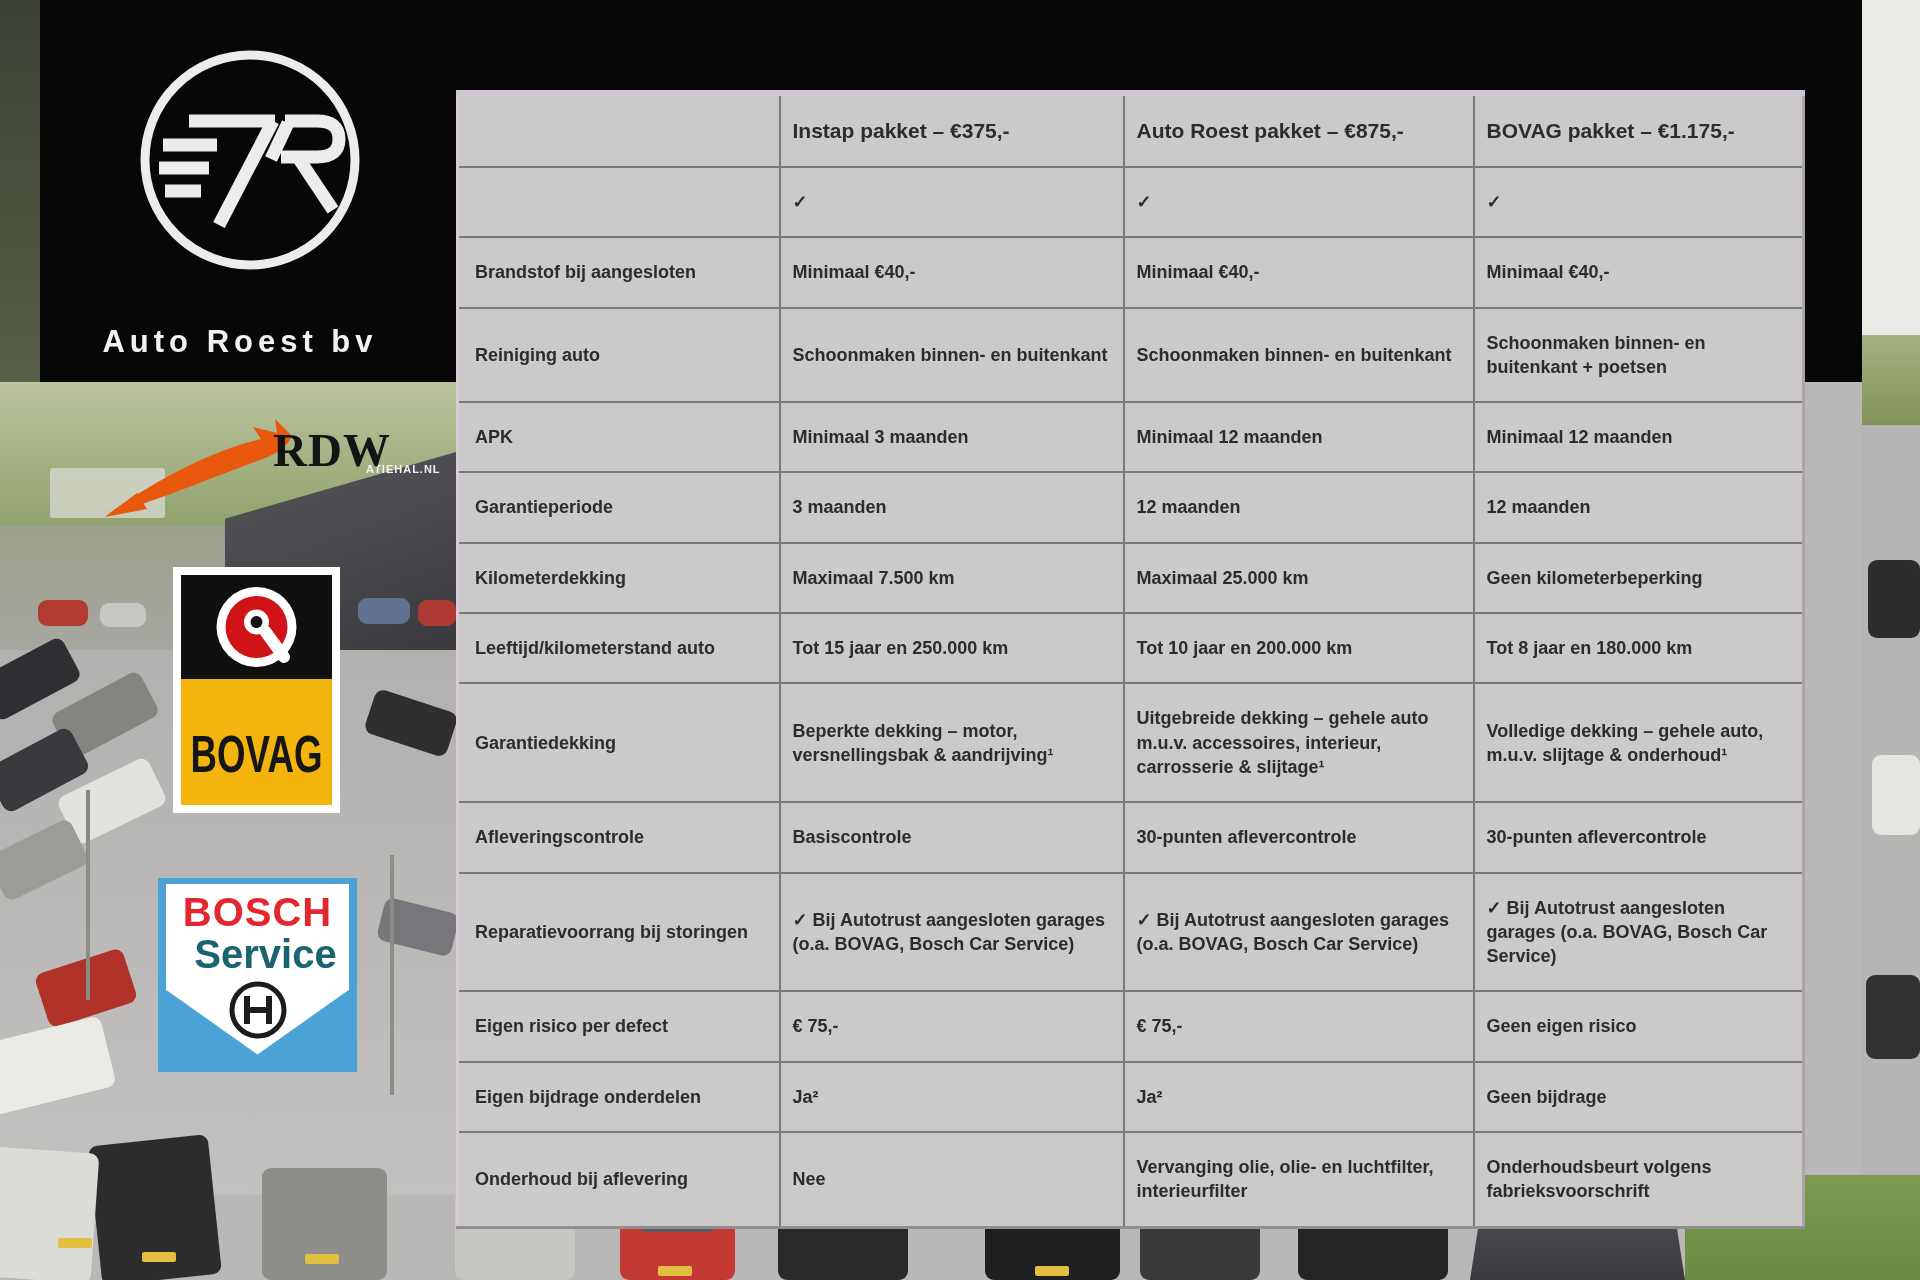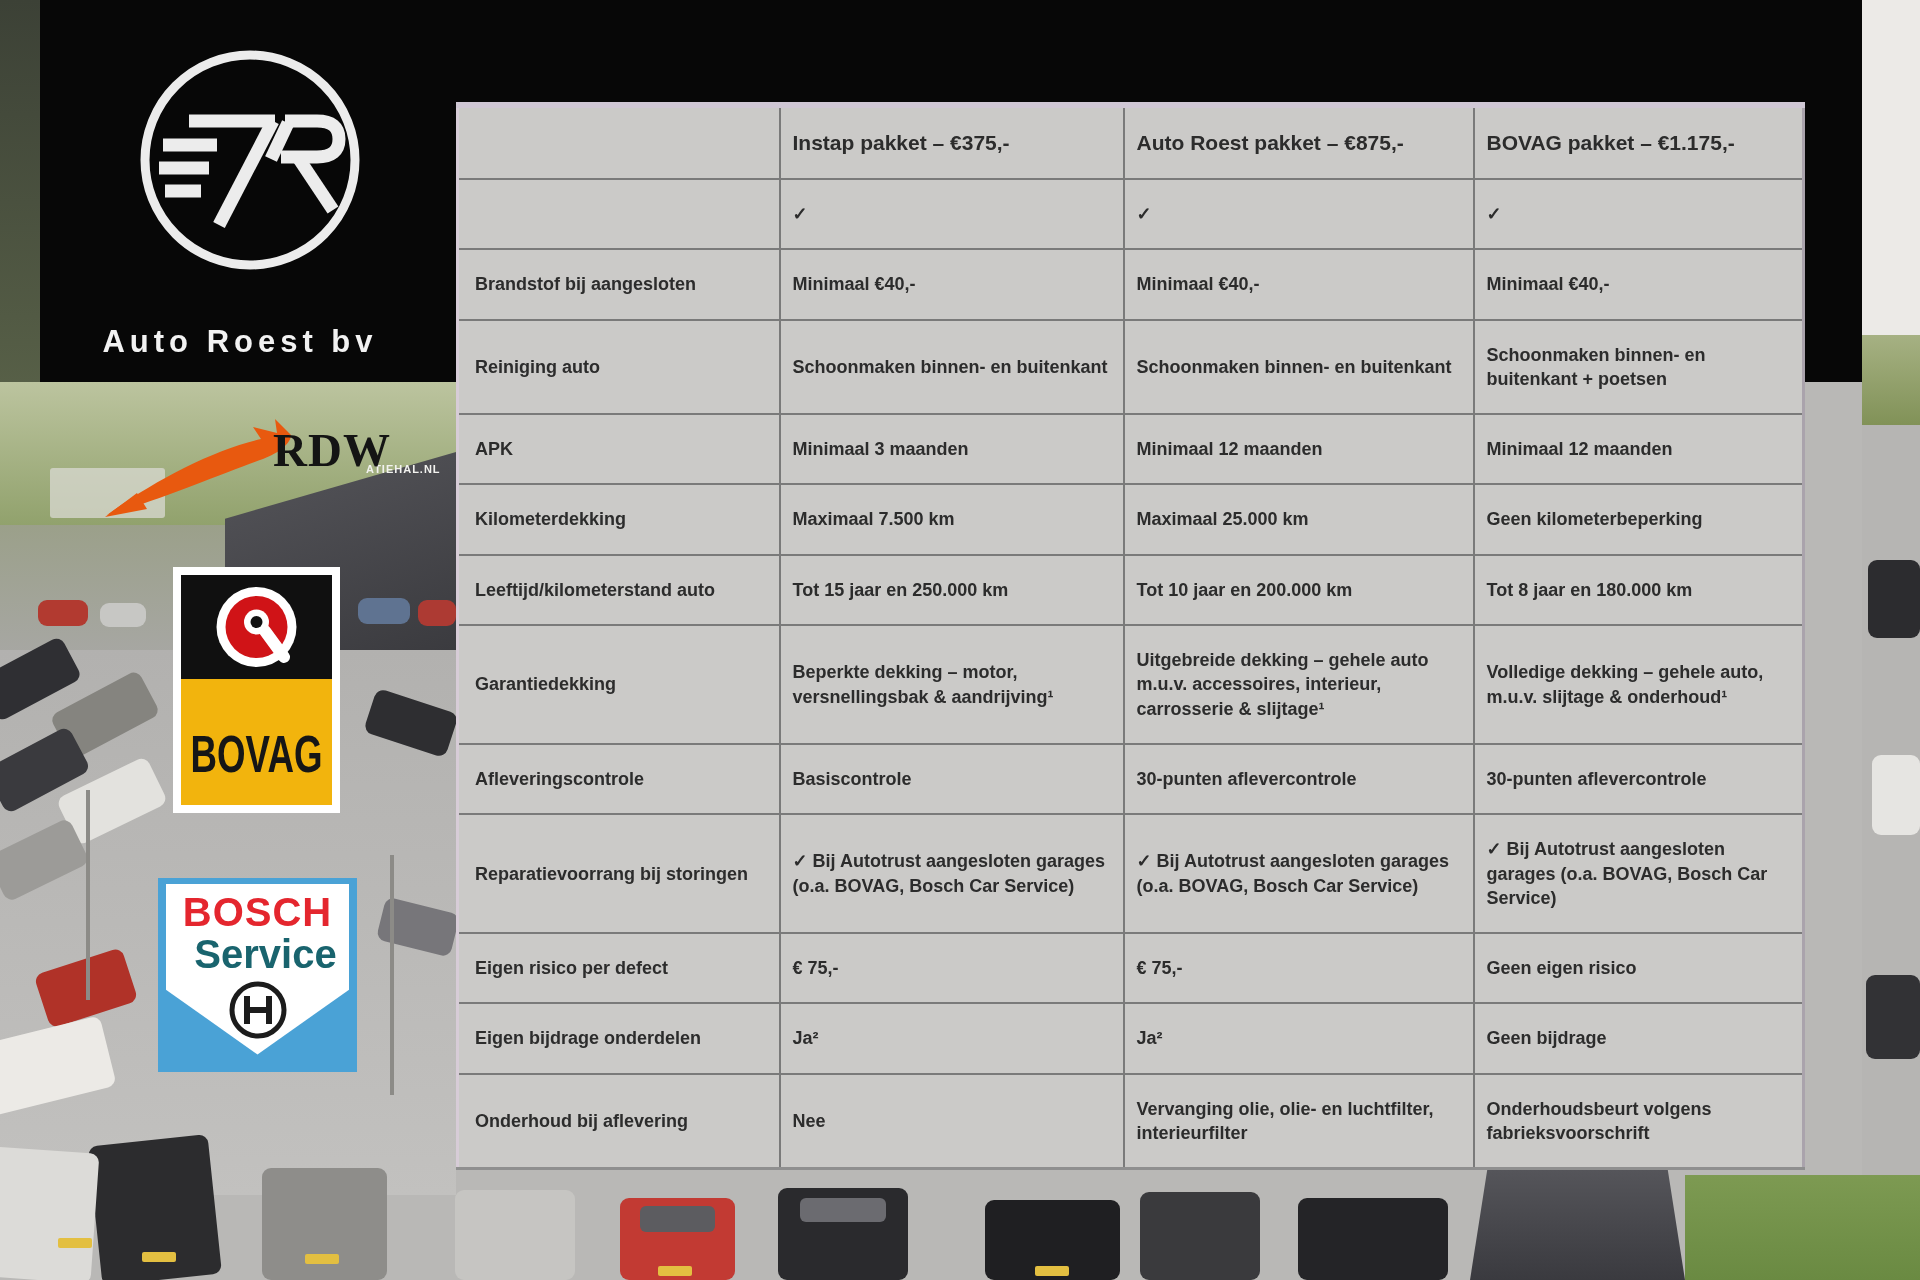--- a/index.html
+++ b/index.html
@@ -20,21 +20,21 @@
   
   .rdw{position:absolute;left:103px;top:413px;width:290px;height:110px;z-index:3;}
   .rdw .word{position:absolute;left:170px;top:10px;font-family:"Liberation Serif",serif;font-weight:600;font-size:47px;color:#141414;letter-spacing:1px;}
   .bovag{position:absolute;left:173px;top:567px;width:167px;height:246px;background:#ffffff;z-index:3;box-sizing:border-box;padding:8px;text-align:right;}
   .bosch{position:absolute;left:158px;top:878px;width:199px;height:194px;background:#4aa2d6;z-index:3;}
   .bosch .shield{position:absolute;left:4%;top:3%;width:92%;height:88%;background:#ffffff;clip-path:polygon(0 0,100% 0,100% 62%,50% 100%,0 62%);}
   .bosch .w1{position:absolute;left:0;top:12px;width:100%;text-align:center;font-size:40px;font-weight:800;color:#e4262e;letter-spacing:1px;}
   .bosch .w2{position:absolute;left:8px;top:54px;width:100%;text-align:center;font-size:40px;font-weight:bold;color:#19646e;}
   .bosch .arm{position:absolute;left:50%;top:100px;transform:translateX(-50%);}
   
-  .t-wrap{position:absolute;left:456px;top:102px;z-index:4;}
+  .t-wrap{position:absolute;left:456px;top:90px;z-index:4;}
   table.pkg{border-collapse:collapse;table-layout:fixed;width:1346px;background:#cbcac8;color:#2c2c2c;font-weight:bold;
             border-top:6px solid #cfc7d4;border-left:3px solid #d7ccd7;border-right:3px solid #aaa3ac;border-bottom:3px solid #8f8f8f;}
   table.pkg th,table.pkg td{border:2px solid #7a7a7a;vertical-align:middle;text-align:left;word-wrap:break-word;}
   table.pkg th{font-size:21px;padding:23px 8px 23px 12px;}
   table.pkg td{font-size:18px;line-height:1.35;padding:22px 6px 22px 12px;}
   table.pkg .lbl{padding-left:16px;}
 </style>
 </head>
 <body>
 
@@ -176,20 +176,26 @@
           <td>Schoonmaken binnen- en buitenkant</td>
           <td>Schoonmaken binnen- en buitenkant + poetsen</td>
         </tr>
         <tr>
           <td class="lbl">APK</td>
           <td>Minimaal 3 maanden</td>
           <td>Minimaal 12 maanden</td>
           <td>Minimaal 12 maanden</td>
         </tr>
         <tr>
+          <td class="lbl">Garantieperiode</td>
+          <td>3 maanden</td>
+          <td>12 maanden</td>
+          <td>12 maanden</td>
+        </tr>
+        <tr>
           <td class="lbl">Kilometerdekking</td>
           <td>Maximaal 7.500 km</td>
           <td>Maximaal 25.000 km</td>
           <td>Geen kilometerbeperking</td>
         </tr>
         <tr>
           <td class="lbl">Leeftijd/kilometerstand auto</td>
           <td>Tot 15 jaar en 250.000 km</td>
           <td>Tot 10 jaar en 200.000 km</td>
           <td>Tot 8 jaar en 180.000 km</td>

